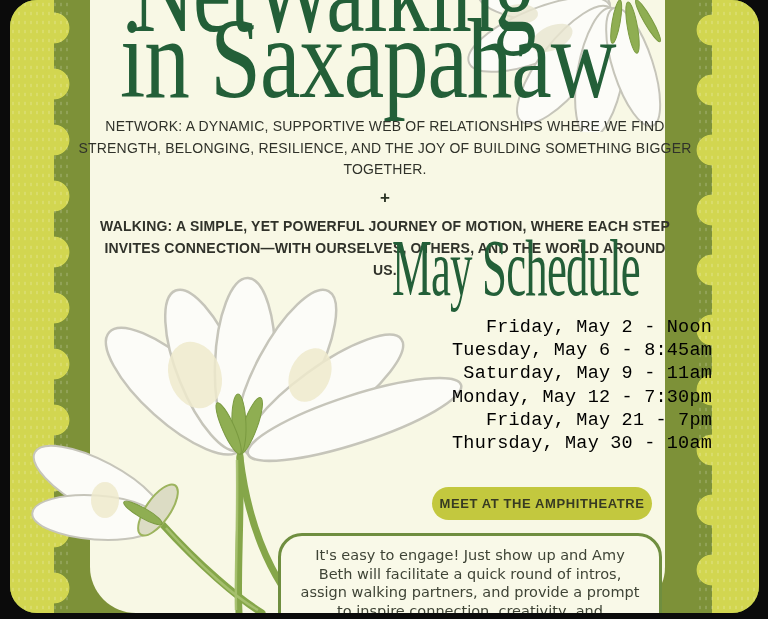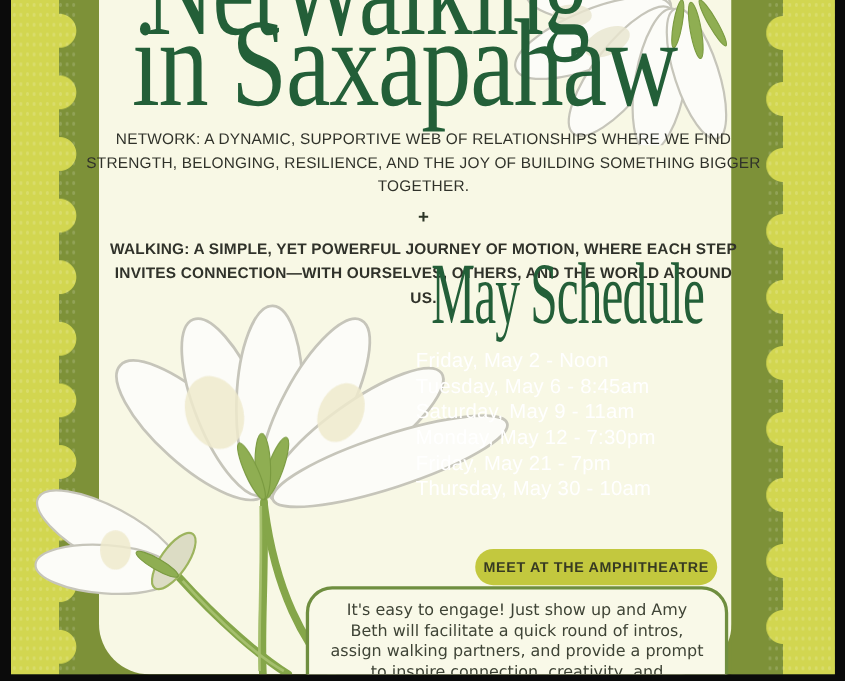--- a/index.html
+++ b/index.html
@@ -1,18 +1,18 @@
 <!DOCTYPE html>
 <html><head>
 <meta charset="utf-8">
 <style>
   html,body{margin:0;padding:0;background:#000;}
   .stage{position:relative;width:768px;height:619px;background:#0b0b0b;overflow:hidden;
          font-family:"Liberation Sans",sans-serif;}
-  .flyer{position:absolute;left:10px;top:0;width:749px;height:613px;background:#7d9138;overflow:hidden;}
+  .flyer{position:absolute;left:10px;top:0;width:749px;height:613px;background:#7d9138;overflow:hidden;border-radius:27px;}
   .cream{position:absolute;left:80px;right:94px;top:0;bottom:0;background:#f8f8e5;
          border-radius:0 0 46px 46px;}
   
   .edge{position:absolute;top:0;bottom:0;}
   .edge-left{left:0;width:80px;background-color:#7d9138;
     background-image:
       radial-gradient(circle at 44px 28px, #d2d650 15px, rgba(0,0,0,0) 15.8px),
       linear-gradient(to right,#d2d650 0 44px, rgba(0,0,0,0) 44px);
     background-size:80px 56px, 80px 100%;
     background-repeat:repeat-y, no-repeat;}
@@ -32,26 +32,26 @@
            line-height:1;white-space:nowrap;transform-origin:left top;letter-spacing:-1px;}
   .title1{left:122px;top:-68px;font-size:86px;transform:scale(1.0,1.38);}
   .title2{left:110px;top:2px;font-size:80px;transform:scale(1.14,1.42);}
   .sched-head{left:382px;top:228px;font-size:56px;transform:scale(0.80,1.42);}
 
   .intro{position:absolute;left:62px;top:116px;width:626px;text-align:center;color:#30322a;}
   .intro p{margin:0;font-size:14px;line-height:1.55;letter-spacing:.2px;}
   .intro .plus{font-size:17px;font-weight:bold;margin:4px 0 5px 0;color:#2c3526;}
   .intro .walking{padding:0 28px;font-weight:bold;}
 
-  .schedule{position:absolute;left:368px;top:316px;width:334px;text-align:left;
-            font-family:Liberation Sans, sans-serif;color:#ffffff;font-size:18.5px;
+  .schedule{position:absolute;left:368px;top:316px;width:334px;text-align:right;
+            font-family:Liberation Mono, monospace;color:#000000;font-size:18.5px;
             line-height:23.2px;letter-spacing:.2px;}
   .badge{position:absolute;left:422px;top:487px;width:220px;height:33px;background:#c3c83e;
          border-radius:17px;display:flex;align-items:center;justify-content:center;
-         font-size:13px;font-weight:bold;letter-spacing:.6px;color:#373a22;margin-top:12px;}
+         font-size:13px;font-weight:bold;letter-spacing:.6px;color:#373a22;}
   .note{position:absolute;left:268px;top:533px;width:346px;background:#f9f9e8;
         border:3px solid #6f8e3f;border-radius:24px;padding:10px 16px 14px 16px;
         text-align:center;font-family:"DejaVu Sans",sans-serif;font-size:14.5px;
         line-height:18.6px;color:#3f4436;}
   svg{position:absolute;}
   .flower-tr{left:450px;top:0;}
   .flower-left{left:0;top:210px;}
 </style>
 </head>
 <body>

